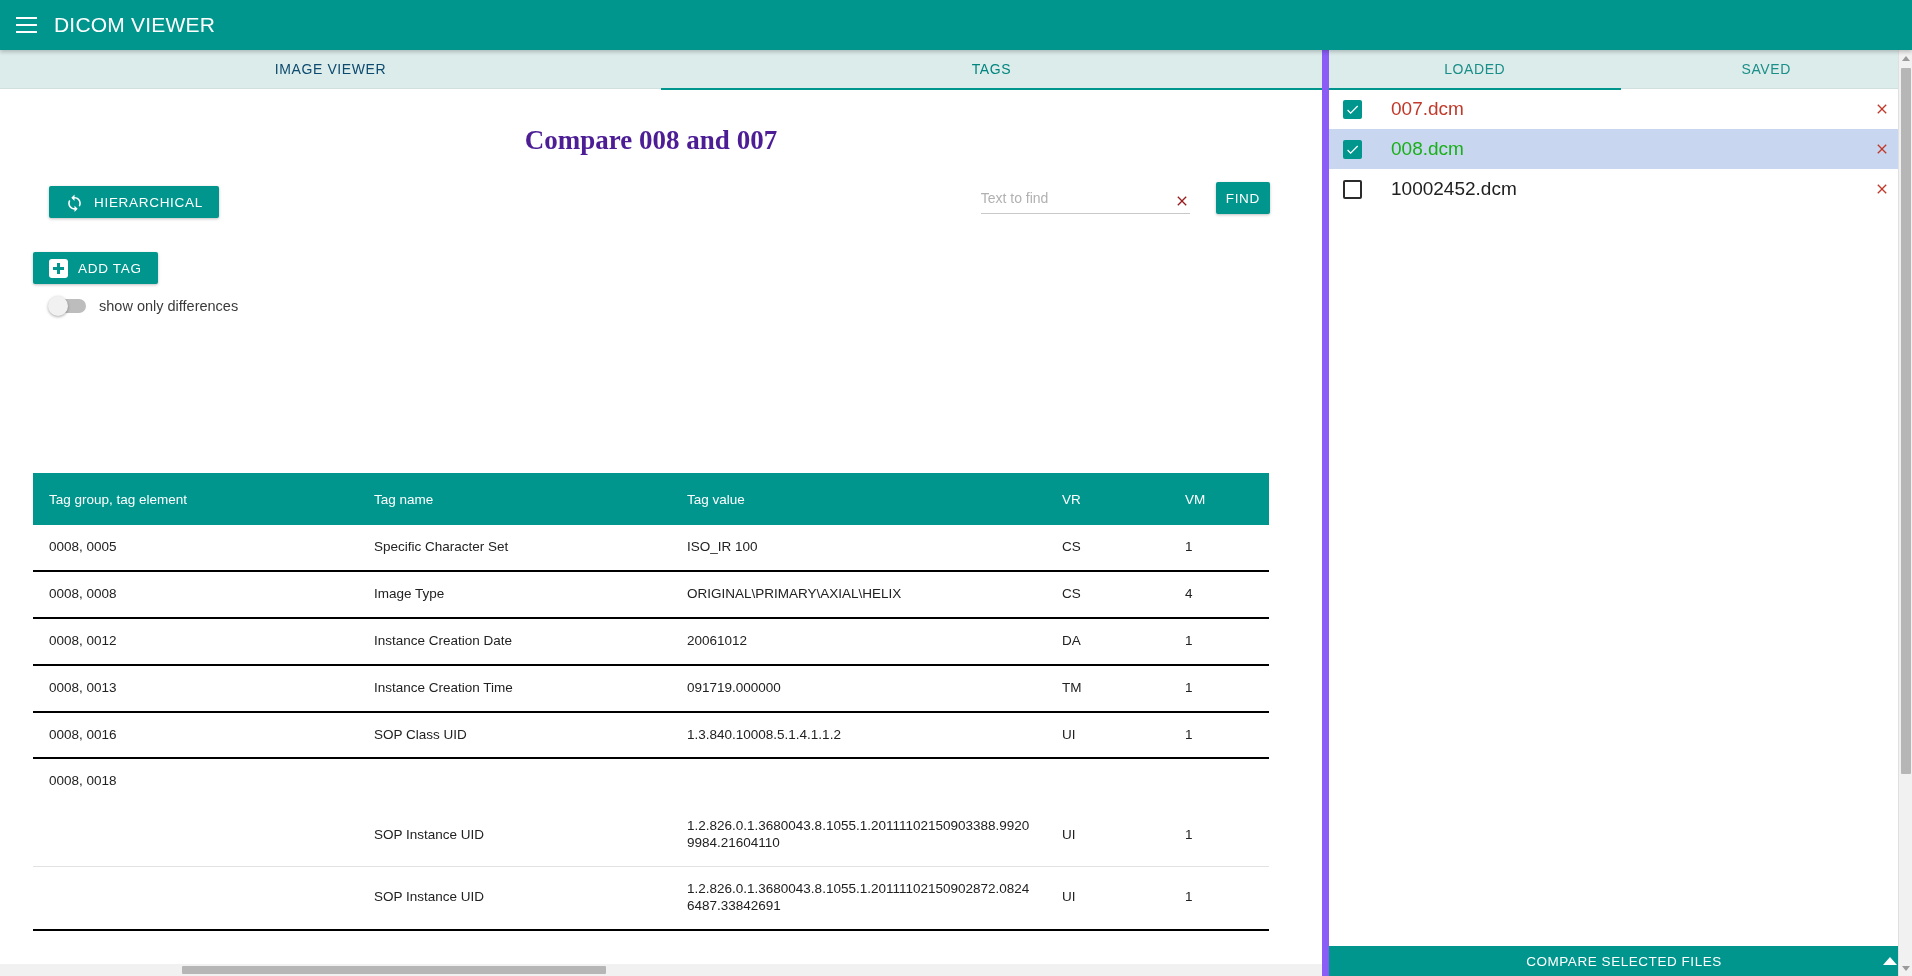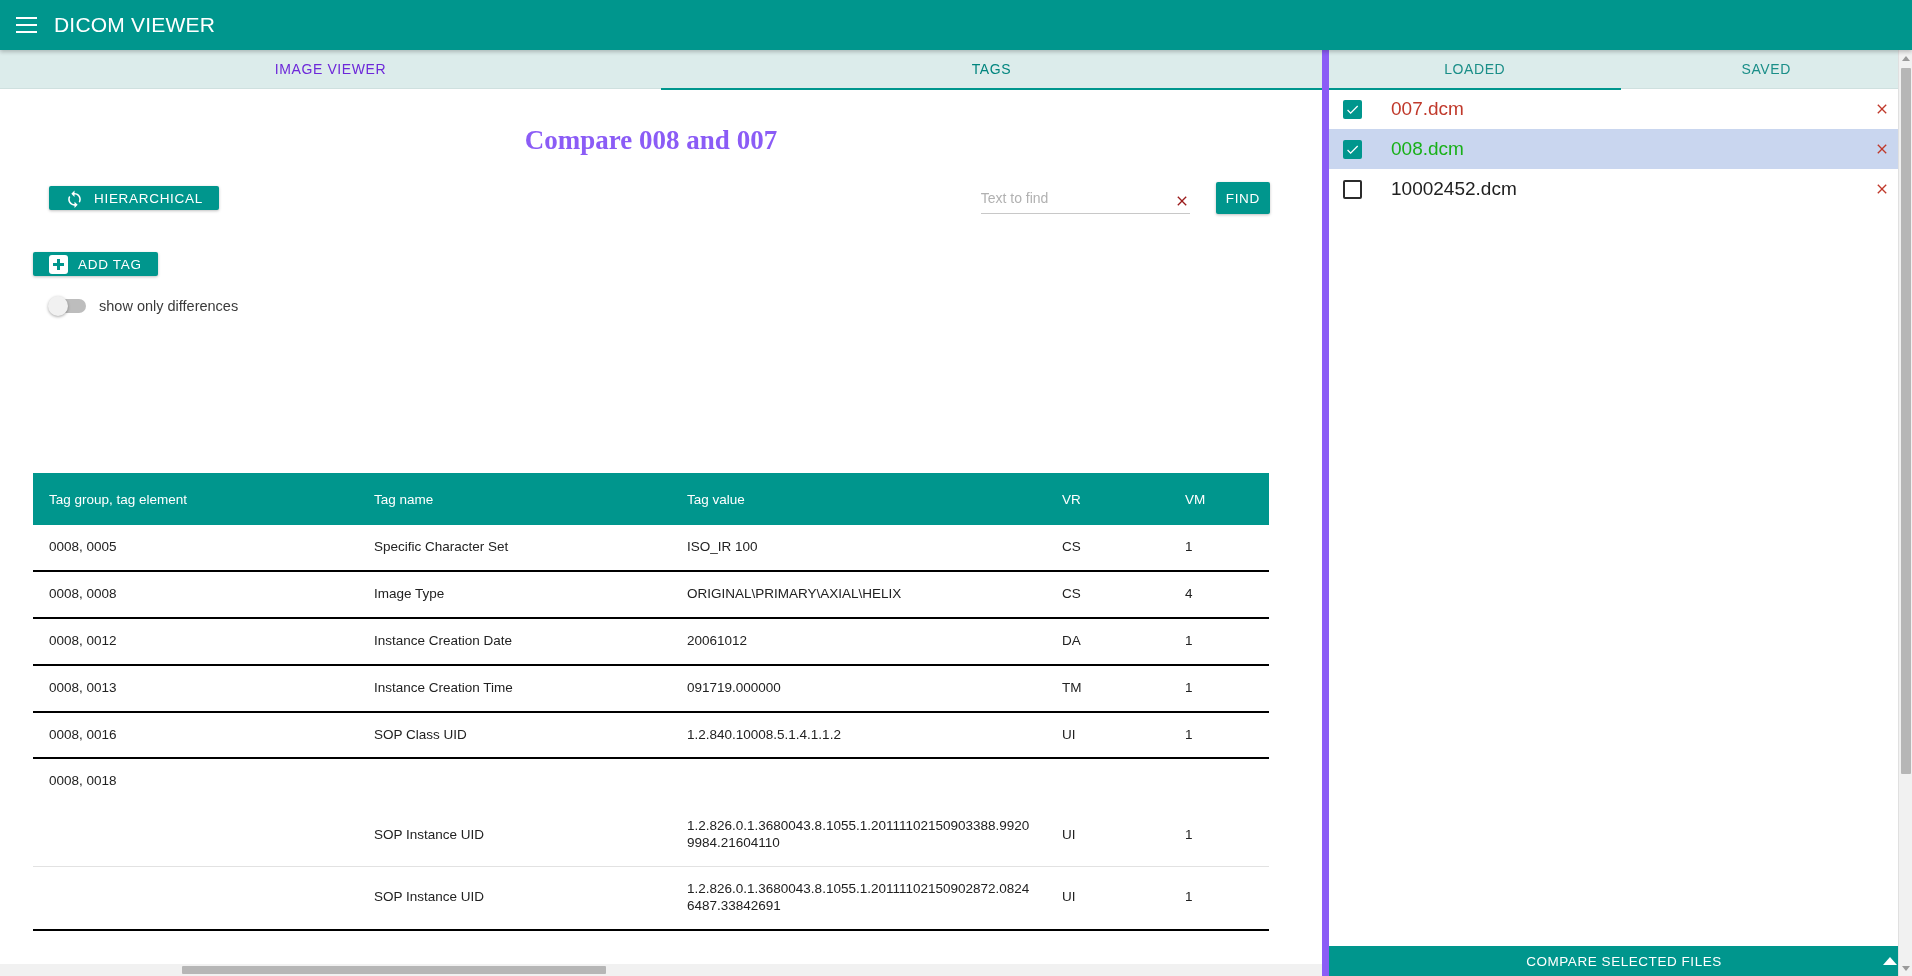--- a/index.html
+++ b/index.html
@@ -32,41 +32,41 @@
     position:absolute; top:50px; left:0; width:1322px; height:926px;
     background:#fff; overflow:hidden;
   }
   .tabbar {
     position:relative; height:39px; background:#dceceb;
     display:flex; align-items:center;
     border-bottom:1px solid #cfe0df;
   }
   .tab {
     flex:1 1 0; text-align:center; font-size:14px; letter-spacing:.6px;
-    color:#6d28d9; cursor:pointer; height:39px; line-height:39px; position:relative;
+    color:#0c4a6e; cursor:pointer; height:39px; line-height:39px; position:relative;
   }
   .tab.active { color:#00857e; }
   .tab.active::after {
     content:""; position:absolute; left:0; right:0; bottom:-1px; height:2px; background:#00968d;
   }
 
   .page-title {
     text-align:center; margin-top:36px;
     font-family:"Liberation Serif", serif;
-    font-size:27px; font-weight:bold; color:#8b5cf6;
+    font-size:27px; font-weight:bold; color:#4c1d95;
     padding-right: 20px;
   }
 
   .toolrow { position:relative; height:0; }
 
   .btn {
     display:inline-flex; align-items:center; gap:10px;
     background:#00968d; color:#fff; border:none; border-radius:2px;
     font-size:13.5px; letter-spacing:.7px; font-family:"Liberation Sans", sans-serif;
-    padding:4px 16px; height:24px; cursor:pointer;
+    padding:4px 16px; height:32px; cursor:pointer;
     box-shadow:0 1px 3px rgba(0,0,0,.25);
   }
   .btn-hier { position:absolute; left:49px; top:30px; }
   .btn-add  { position:absolute; left:33px; top:96px; }
 
   .ic-sync { width:19px; height:19px; display:block; }
   .ic-plus {
     width:19px; height:19px; background:#fff; border-radius:3px;
     position:relative; display:block;
   }
@@ -297,21 +297,21 @@
             <tr class="row-main">
               <td class="">0008, 0013</td>
               <td class="">Instance Creation Time</td>
               <td class="val-wrap">091719.000000</td>
               <td class="">TM</td>
               <td class="">1</td>
             </tr>
             <tr class="row-main">
               <td class="">0008, 0016</td>
               <td class="">SOP Class UID</td>
-              <td class="val-wrap">1.2.840.10008.5.1.4.1.1.2</td>
+              <td class="val-wrap">1.3.840.10008.5.1.4.1.1.2</td>
               <td class="">UI</td>
               <td class="">1</td>
             </tr>
             <tr class="row-head-only">
               <td class="">0008, 0018</td>
               <td class=""></td>
               <td class="val-wrap"></td>
               <td class=""></td>
               <td class=""></td>
             </tr>

